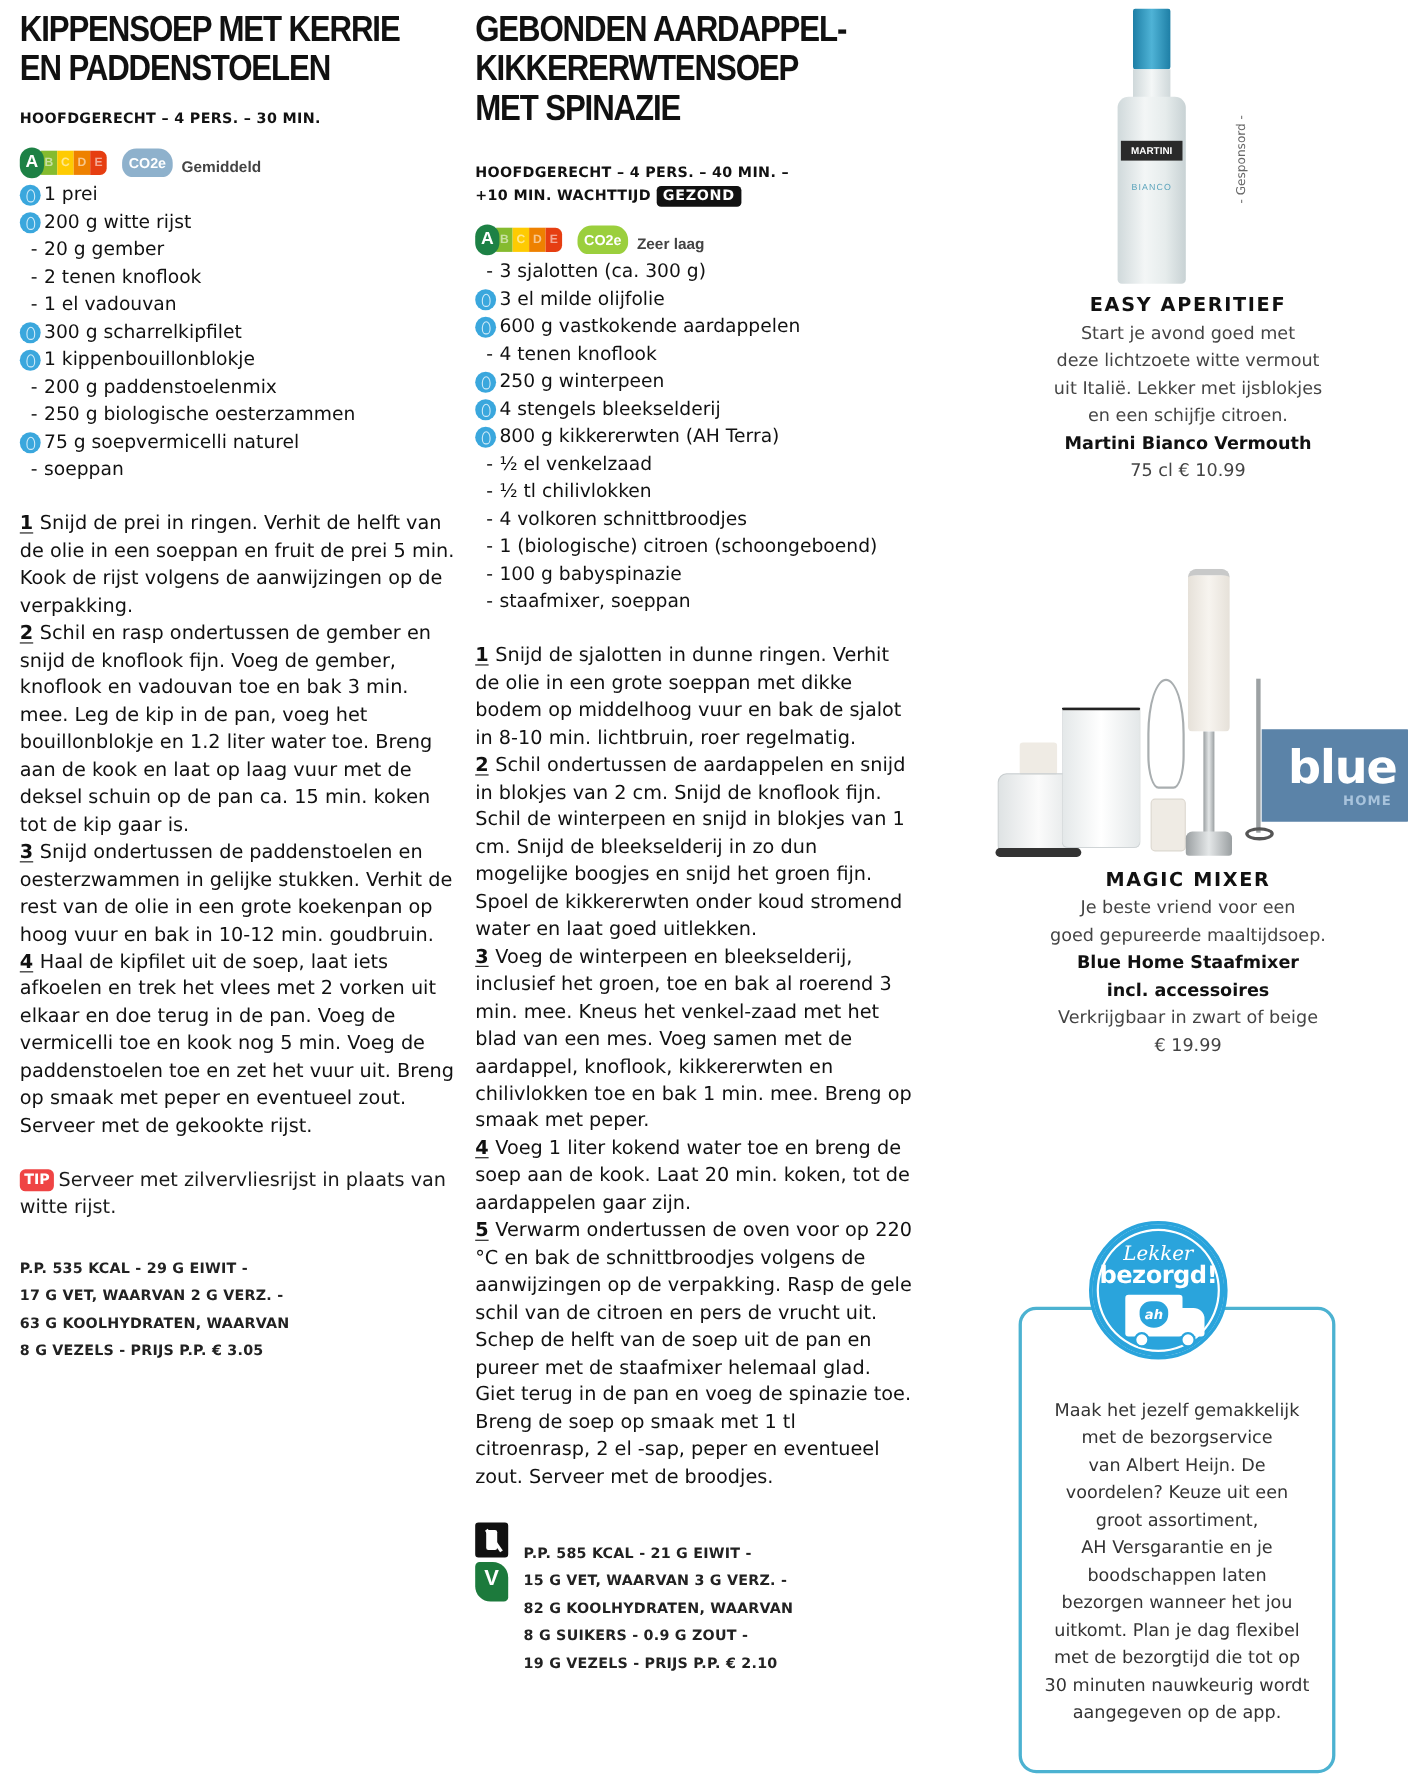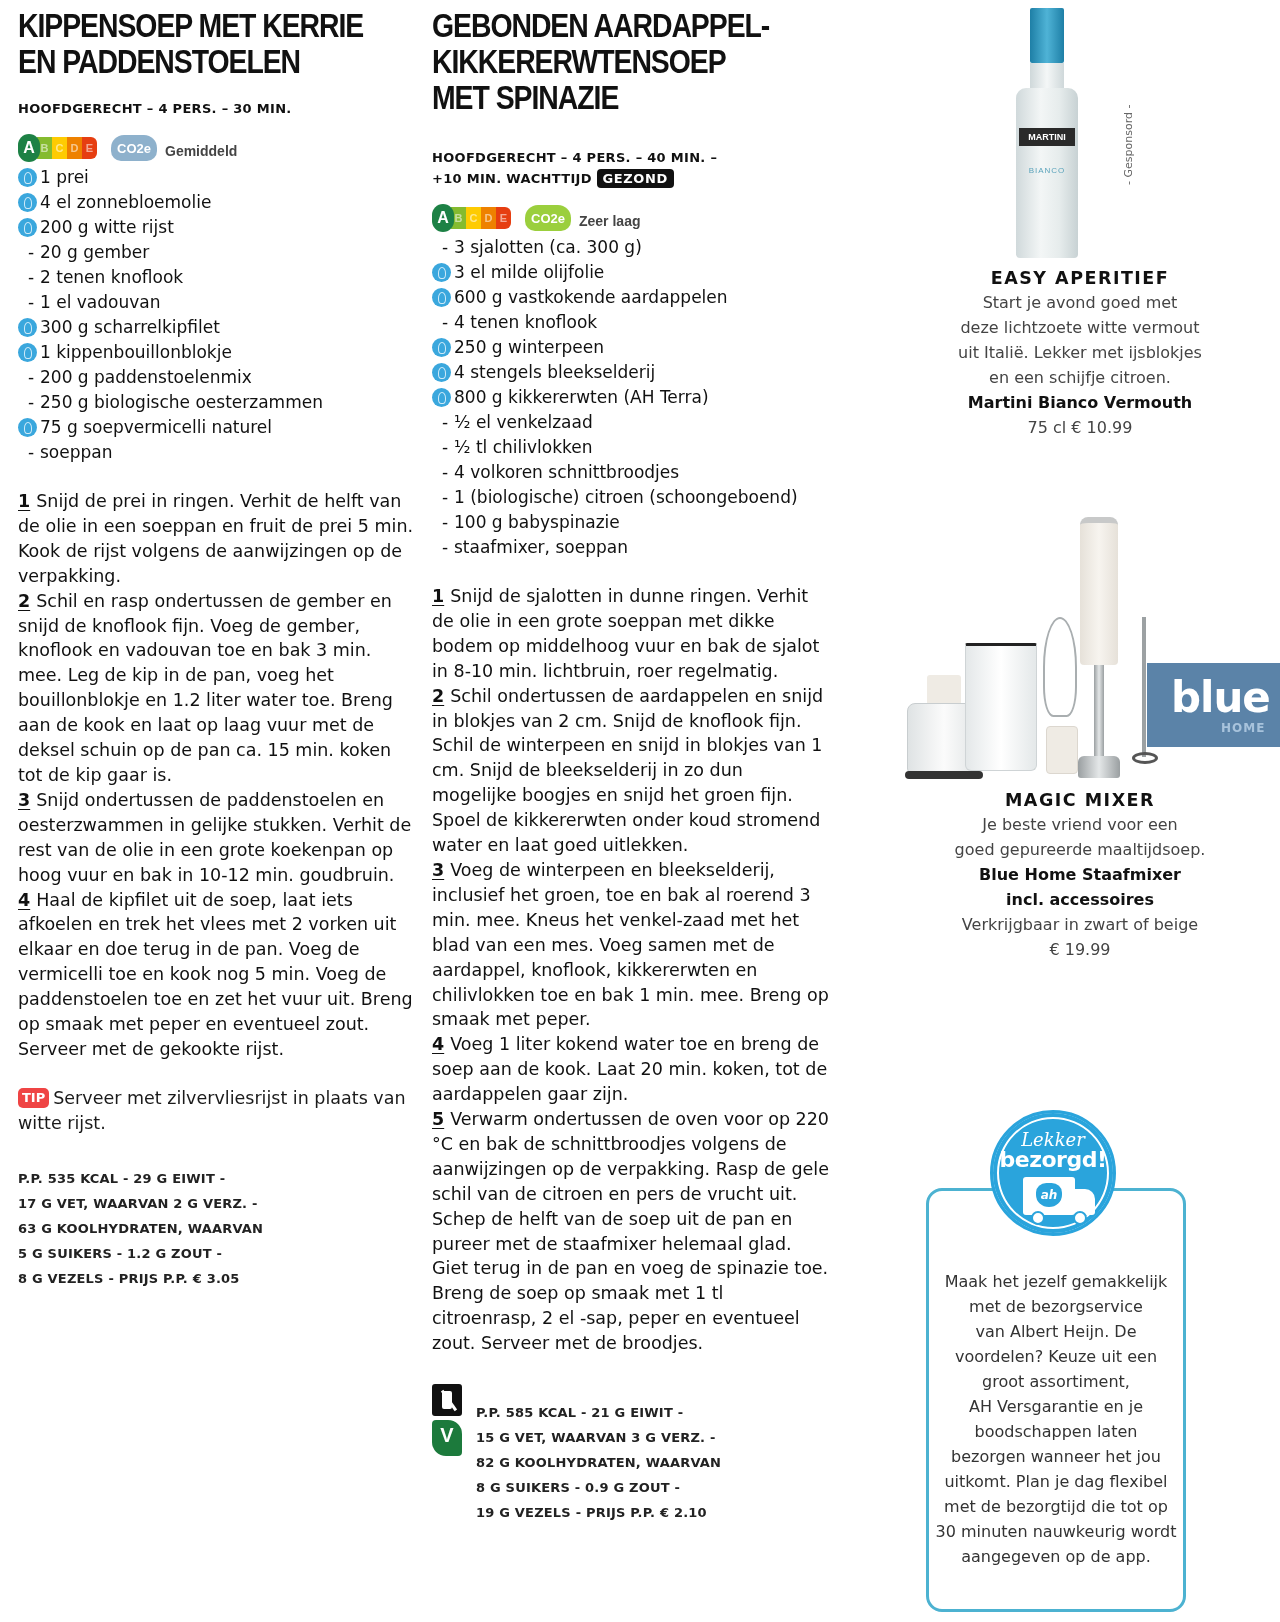--- a/index.html
+++ b/index.html
@@ -127,21 +127,21 @@
   .mixer-body { position: absolute; left: 220px; top: 37px; width: 38px; height: 148px; background: linear-gradient(90deg,#e6e1d9,#f7f4ef,#e6e1d9); border-radius: 8px 8px 4px 4px; border-top: 6px solid #c8c9c9; }
   .mixer-shaft { position: absolute; left: 234px; top: 185px; width: 10px; height: 95px; background: linear-gradient(90deg,#9a9fa1,#e4e7e8,#9a9fa1); }
   .mixer-foot { position: absolute; left: 218px; top: 276px; width: 42px; height: 22px; background: linear-gradient(90deg,#9a9fa1,#e4e7e8,#9a9fa1); border-radius: 6px 6px 3px 3px; }
   .froth-rod { position: absolute; left: 282px; top: 137px; width: 4px; height: 140px; background: #9ca1a3; }
   .froth-coil { position: absolute; left: 272px; top: 272px; width: 26px; height: 12px; border: 3px solid #555; border-radius: 50%; }
   .blue-logo { position: absolute; left: 287px; top: 183px; width: 138px; height: 84px; background: #5b83a8; border-radius: 0 6px 6px 0; color: #fff; }
   .blue-logo .bl-main { position: absolute; left: 24px; top: 10px; font-size: 42px; font-weight: 700; font-family: "DejaVu Sans", sans-serif; letter-spacing: -1px; }
   .blue-logo .bl-sub { position: absolute; left: 74px; top: 58px; font-size: 12px; color: #a8c3dc; letter-spacing: 1px; font-weight: 700; }
 
   .delivery-box {
-    position: absolute; left: 926px; top: 1188px; width: 260px; height: 424px;
+    position: absolute; left: 926px; top: 1188px; width: 288px; height: 424px;
     border: 3px solid #4cb2d1; border-radius: 16px; text-align: center; padding-top: 78px;
   }
   .delivery-text { font-size: 16px; line-height: 25px; color: #333; white-space: pre-line; }
   .delivery-logo {
     position: absolute; left: 990px; top: 1110px; width: 126px; height: 126px; border-radius: 50%;
     background: #2aa4dc; color: #fff; text-align: center; border: 3px solid #2aa4dc;
     box-shadow: inset 0 0 0 4px #2aa4dc, inset 0 0 0 6px #fff;
   }
   .dl-lekker { position: absolute; left: 0; width: 100%; top: 16px; font-family: "DejaVu Serif", serif; font-style: italic; font-size: 18px; }
   .dl-bezorgd { position: absolute; left: 0; width: 100%; top: 34px; font-weight: 700; font-size: 22px; letter-spacing: -0.5px; }
@@ -168,24 +168,20 @@
     <div class="co2" style="background: rgb(142, 177, 204);">CO2e</div>
     <div class="co2-label">Gemiddeld</div>
   </div>
   <ul class="ingredients">
       <li>
         <span class="ing-icon"></span>
         <span>1 prei</span>
       </li>
       <li>
         <span class="ing-icon"></span>
-        <span>4 el zonnebloemolie</span>
-      </li>
-      <li>
-        <span class="ing-icon"></span>
         <span>200 g witte rijst</span>
       </li>
       <li>
         <span class="ing-dash">-</span>
         <span>20 g gember</span>
       </li>
       <li>
         <span class="ing-dash">-</span>
         <span>2 tenen knoflook</span>
       </li>
@@ -224,21 +220,20 @@
       <p class="step"><span class="step-num">3</span><span>Snijd ondertussen de paddenstoelen en oesterzwammen in gelijke stukken. Verhit de rest van de olie in een grote koekenpan op hoog vuur en bak in 10-12 min. goudbruin.</span></p>
       <p class="step"><span class="step-num">4</span><span>Haal de kipfilet uit de soep, laat iets afkoelen en trek het vlees met 2 vorken uit elkaar en doe terug in de pan. Voeg de vermicelli toe en kook nog 5 min. Voeg de paddenstoelen toe en zet het vuur uit. Breng op smaak met peper en eventueel zout. Serveer met de gekookte rijst.</span></p>
     </div>
   <div class="tip">
     <span class="tip-badge">TIP</span><span>Serveer met zilvervliesrijst in plaats van witte rijst.</span>
   </div>
   <div class="nutrition">
       <div>P.P. 535 KCAL - 29 G EIWIT -</div>
       <div>17 G VET, WAARVAN 2 G VERZ. -</div>
       <div>63 G KOOLHYDRATEN, WAARVAN</div>
-      <div>5 G SUIKERS - 1.2 G ZOUT -</div>
       <div>8 G VEZELS - PRIJS P.P. € 3.05</div>
     </div>
 </div>
 
 <div class="col" id="col2" style="left:432px;">
   <h1 class="title">GEBONDEN AARDAPPEL-
 KIKKERERWTENSOEP
 MET SPINAZIE</h1>
   <div class="meta" style="margin-top:31px;">
     <div>HOOFDGERECHT – 4 PERS. – 40 MIN. –</div>

